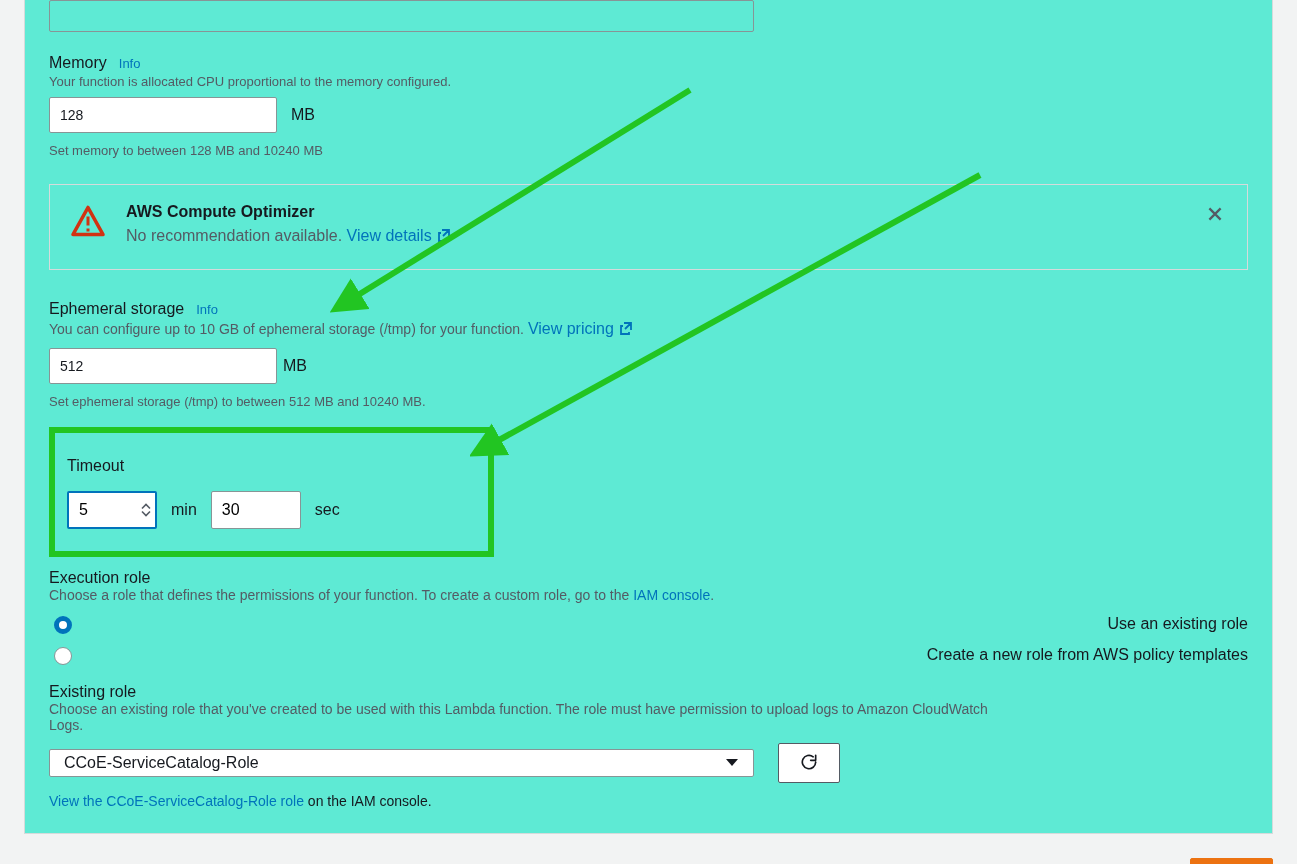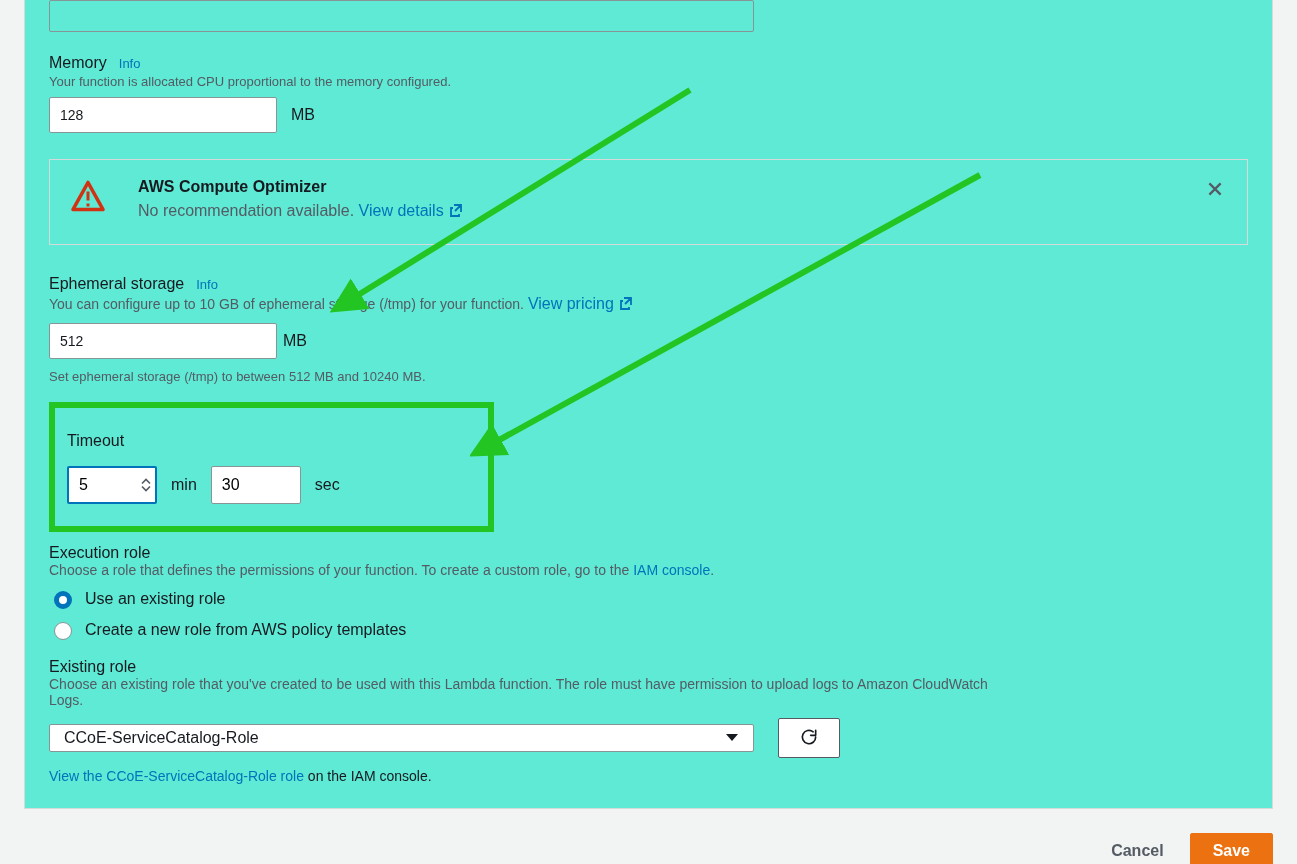--- a/index.html
+++ b/index.html
@@ -77,21 +77,21 @@
     font-size: 13px;
     margin-top: 10px;
   }
   .optimizer-box {
     border: 1px solid var(--border-light);
     border-radius: 0;
     margin-top: 26px;
     padding: 18px 20px 22px 20px;
     display: flex;
     align-items: flex-start;
-    gap: 32px;
+    gap: 20px;
     position: relative;
   }
   .optimizer-title {
     font-size: 16px;
     font-weight: 700;
     margin-bottom: 6px;
   }
   .optimizer-text {
     font-size: 16px;
     color: var(--muted);
@@ -133,21 +133,21 @@
   }
   .sec-input {
     width: 90px; height:38px;
     border:1px solid var(--border);
     border-radius:2px;
     padding:4px 10px;
     font-size:16px;
     background:#fff;
   }
   .tlabel { font-size:16px; }
-  .radio-row { display:flex; align-items:center; gap:10px; margin-top:10px; font-size:16px;}
+  .radio-row { display:flex; align-items:center; gap:10px; margin-top:10px; font-size:16px;justify-content:space-between;}
   .radio { appearance:none; width:18px; height:18px; border:1px solid var(--border); border-radius:50%; position:relative; background:#fff; cursor:pointer;}
   .radio:checked { border:5px solid var(--focus); }
   .select-row { display:flex; align-items:center; gap:24px; margin-top:10px;}
   .select-box { flex:0 0 705px; border:1px solid var(--border); border-radius:2px; height:28px; display:flex; align-items:center; justify-content:space-between; padding:0 14px; font-size:16px; background:#fff; cursor:pointer;}
   .refresh-btn { width:62px; height:40px; border:1px solid #545b64; border-radius:2px; background:#fff; display:flex; align-items:center; justify-content:center; cursor:pointer;}
   .iam-line { font-size:14px; margin-top:10px;}
   .actions { display:flex; justify-content:flex-end; gap:20px; padding:24px 24px 0 24px;}
   .btn-cancel { background:none; border:none; font-size:16px; font-weight:700; color:#545b64; cursor:pointer; padding:8px 6px;}
   .btn-save { background:var(--orange); color:#fff; border:1px solid var(--orange); font-size:16px; font-weight:700; padding:8px 22px; border-radius:2px; cursor:pointer;}
   
@@ -164,20 +164,21 @@
     <div class="section" style="margin-top:0;">
       <div class="field-title-row">
         <span class="field-title">Memory</span>
         <a href="#" class="info-link">Info</a>
       </div>
       <div class="field-desc">Your function is allocated CPU proportional to the memory configured.</div>
       <div style="display:flex; align-items:center;gap:8px;">
         <input class="val-input" value="128" style="">
         <span class="unit">MB</span>
       </div>
+      <div class="hint">Set memory to between 128 MB and 10240 MB</div>
     </div>
 
     <div class="optimizer-box">
       <span>
         <svg width="36" height="36" viewBox="0 0 24 24">
           <path d="M12 3 L22 21 L2 21 Z" fill="none" stroke="#d13212" stroke-width="2.4" stroke-linejoin="round"></path>
           <rect x="11" y="9" width="2" height="6" fill="#d13212"></rect>
           <rect x="11" y="17" width="2" height="2" fill="#d13212"></rect>
         </svg>
       </span>

